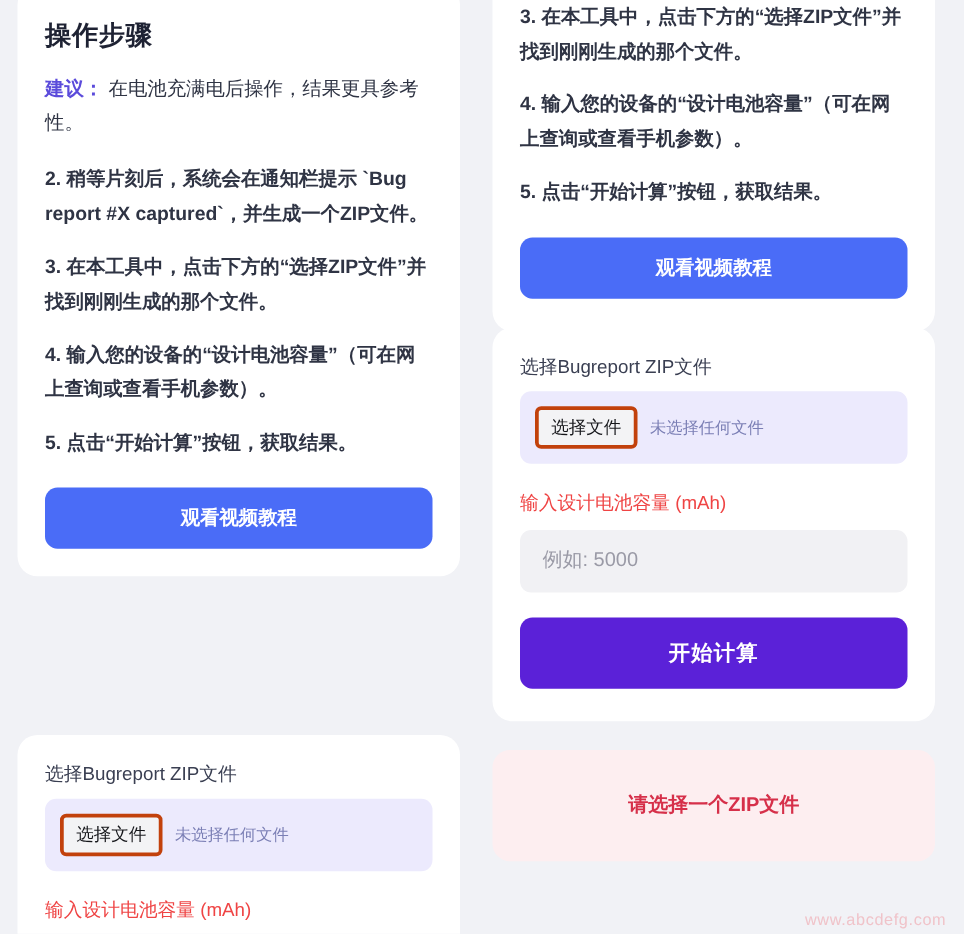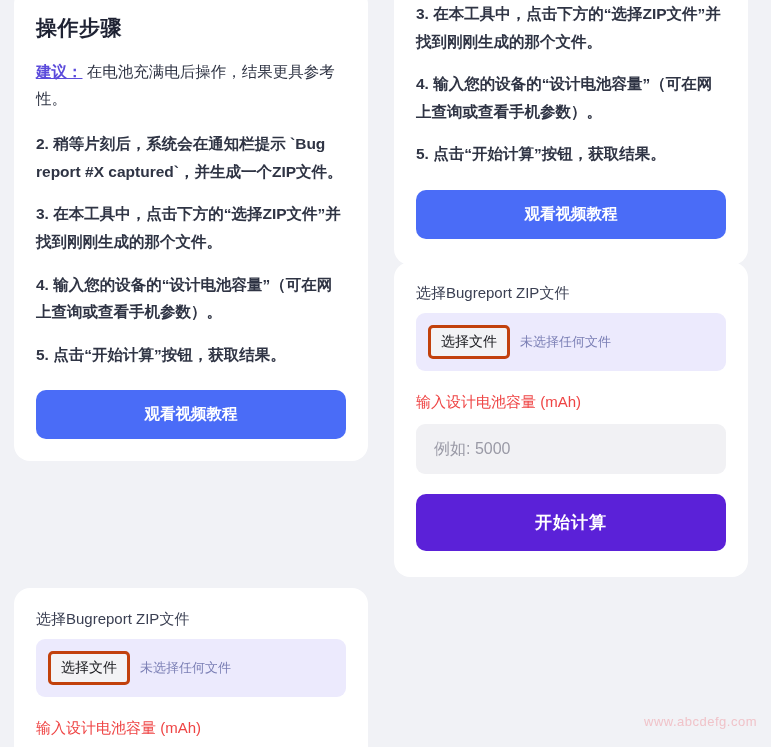--- a/index.html
+++ b/index.html
@@ -61,21 +61,20 @@
   }
   .tip {
     font-size: 15.5px;
     line-height: 1.75;
     color: #2f3444;
     margin: 0 0 18px 0;
   }
   .tip .tip-label {
     color: #5b4bdb;
     font-weight: bold;
-    text-decoration: underline;
   }
   ol.steps {
     margin: 0;
     padding: 0;
     list-style: none;
     font-weight: bold;
   }
   ol.steps li {
     font-size: 15.5px;
     line-height: 1.78;
@@ -190,21 +189,21 @@
     border-radius: 14px;
     padding: 34px 0;
     text-align: center;
     color: #d6304a;
     font-size: 16px;
     font-weight: bold;
   }
   .watermark {
     position: absolute;
     right: 14px;
-    bottom: 18px;
+    bottom: 4px;
     font-size: 13px;
     color: #f0c3c9;
     letter-spacing: 0.5px;
   }
 </style>
 </head>
 <body>
 
 <div class="page">
 
@@ -254,17 +253,18 @@
       <p class="field-label">选择Bugreport ZIP文件</p>
       <div class="file-row">
         <button class="file-btn">选择文件</button>
         <span class="file-name">未选择任何文件</span>
       </div>
       <p class="field-label-2">输入设计电池容量 (mAh)</p>
       <input class="text-input" type="text" value="" placeholder="例如: 5000" style="">
       <button class="btn-calc">开始计算</button>
     </div>
 
+    <div class="alert">请选择一个ZIP文件</div>
 
   </div>
 
   <div class="watermark">www.abcdefg.com</div>
 </div>
 
 </body></html>

